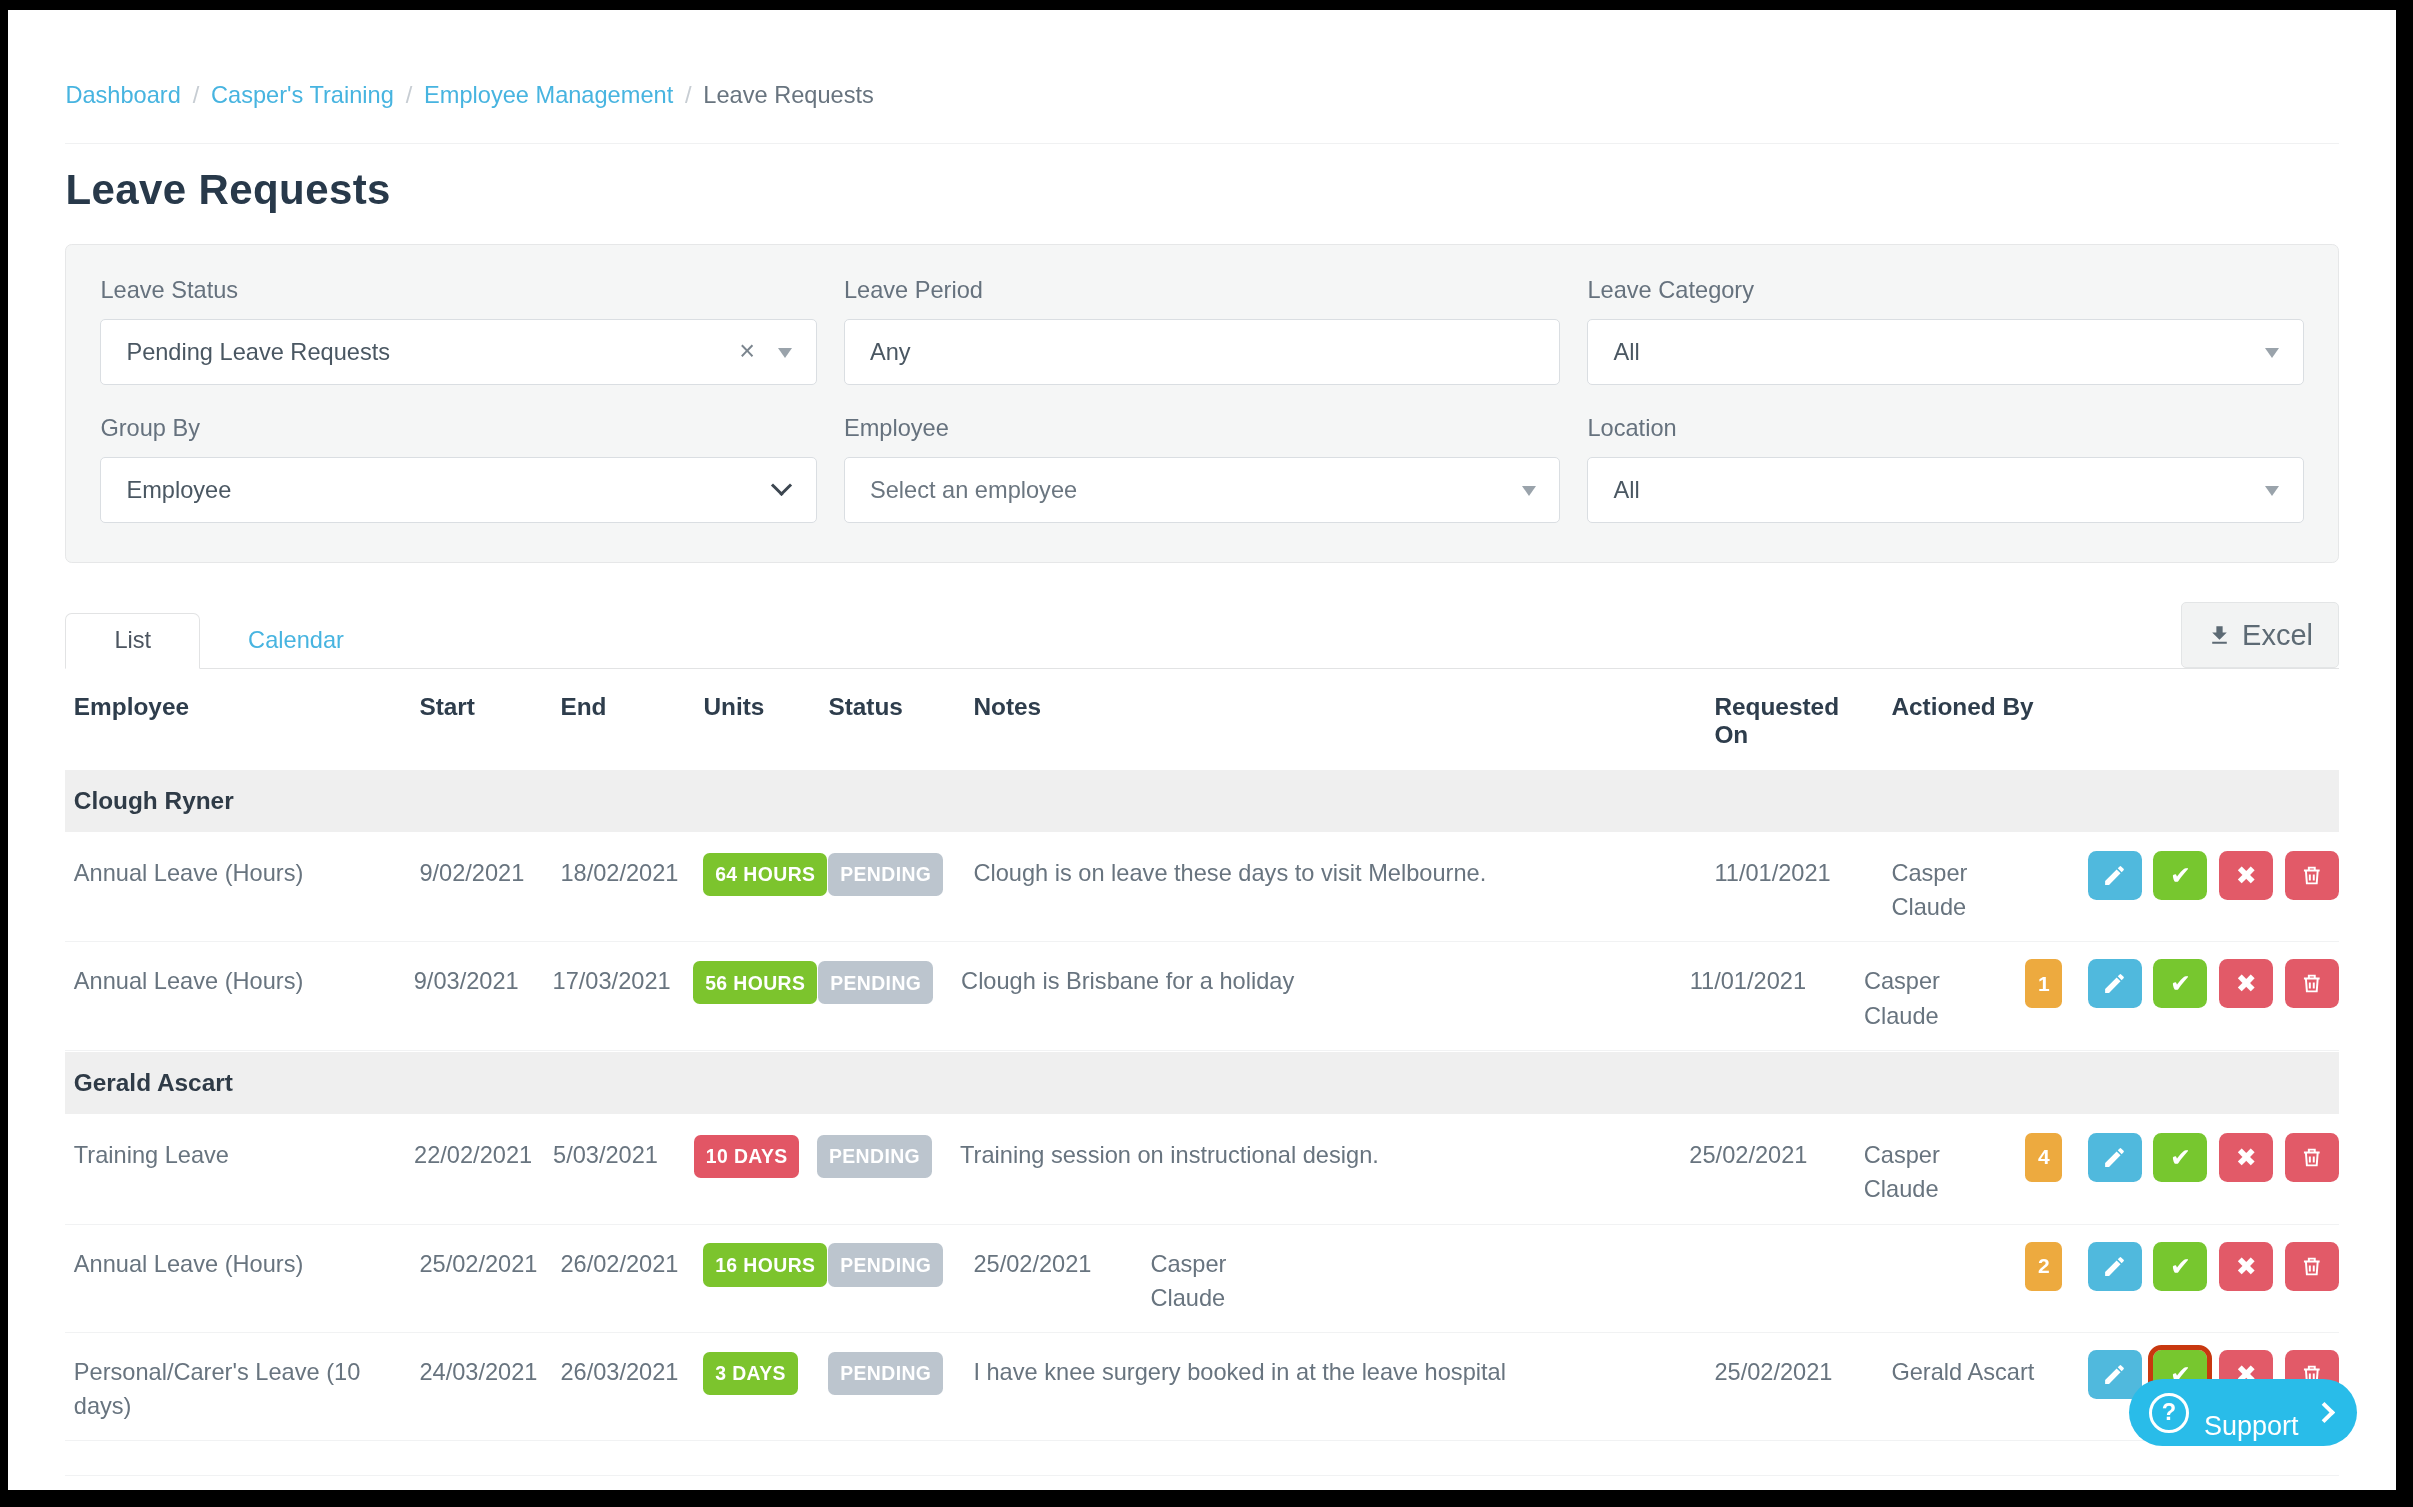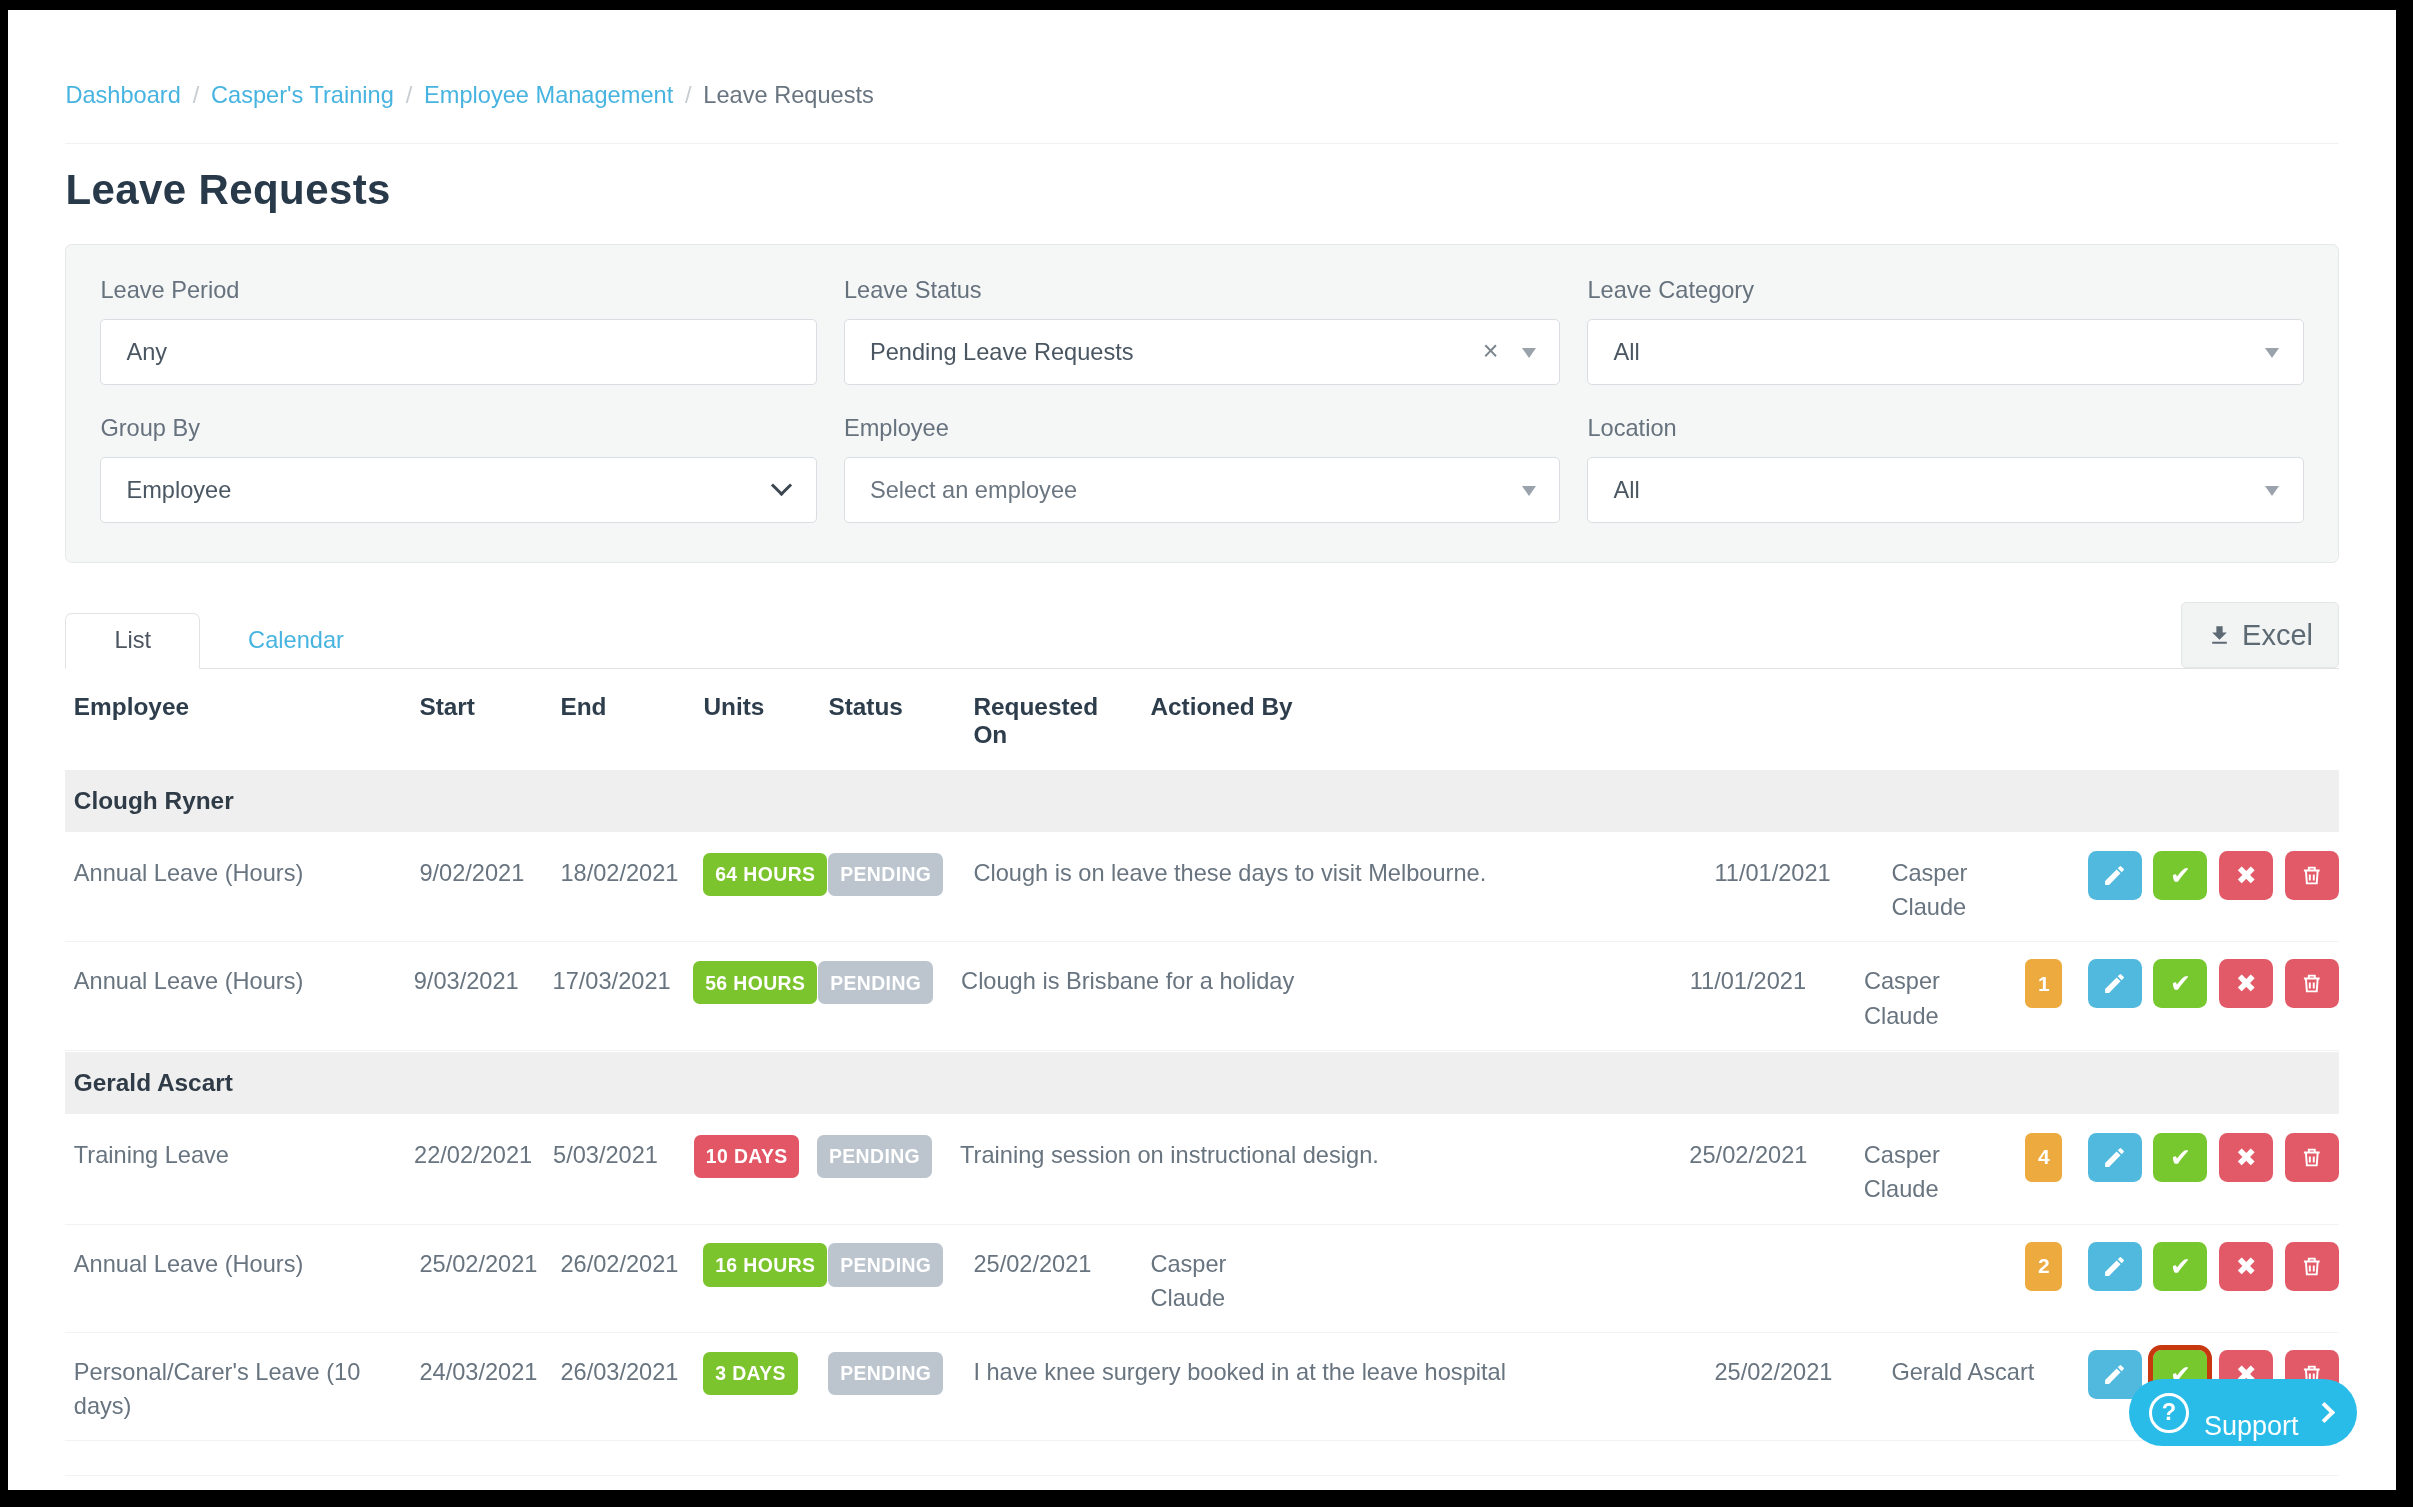--- a/index.html
+++ b/index.html
@@ -110,31 +110,31 @@
       <span class="crumb-current">Leave Requests</span>
     </div>
 
     <hr class="top-divider">
 
     <h1 class="page-title">Leave Requests</h1>
 
     <div class="filter-panel">
       <div class="filter-grid">
         <div class="field">
-          <label>Leave Period</label>
-          <div class="control">
-            <span>Any</span>
-          </div>
-        </div>
-        <div class="field">
           <label>Leave Status</label>
           <div class="control">
             <span>Pending Leave Requests</span>
             <span class="clear-x">×</span>
             <span class="caret-triangle"></span>
+          </div>
+        </div>
+        <div class="field">
+          <label>Leave Period</label>
+          <div class="control">
+            <span>Any</span>
           </div>
         </div>
         <div class="field">
           <label>Leave Category</label>
           <div class="control">
             <span>All</span>
             <span class="caret-triangle"></span>
           </div>
         </div>
         <div class="field">
@@ -174,20 +174,21 @@
       </button>
     </div>
 
     <div class="lr-table">
       <div class="t-row t-head">
         <div class="c c-emp">Employee</div>
         <div class="c c-start">Start</div>
         <div class="c c-end">End</div>
         <div class="c c-units">Units</div>
         <div class="c c-status">Status</div>
+        <div class="c c-notes">Notes</div>
         <div class="c c-req">Requested On</div>
         <div class="c c-act">Actioned By</div>
         <div class="c c-actions"></div>
       </div>
       <div id="table-body">
             <div class="group-row">Clough Ryner</div>
             <div class="t-row data-row">
               <div class="c c-emp">Annual Leave (Hours)</div>
               <div class="c c-start">9/02/2021</div>
               <div class="c c-end">18/02/2021</div>

